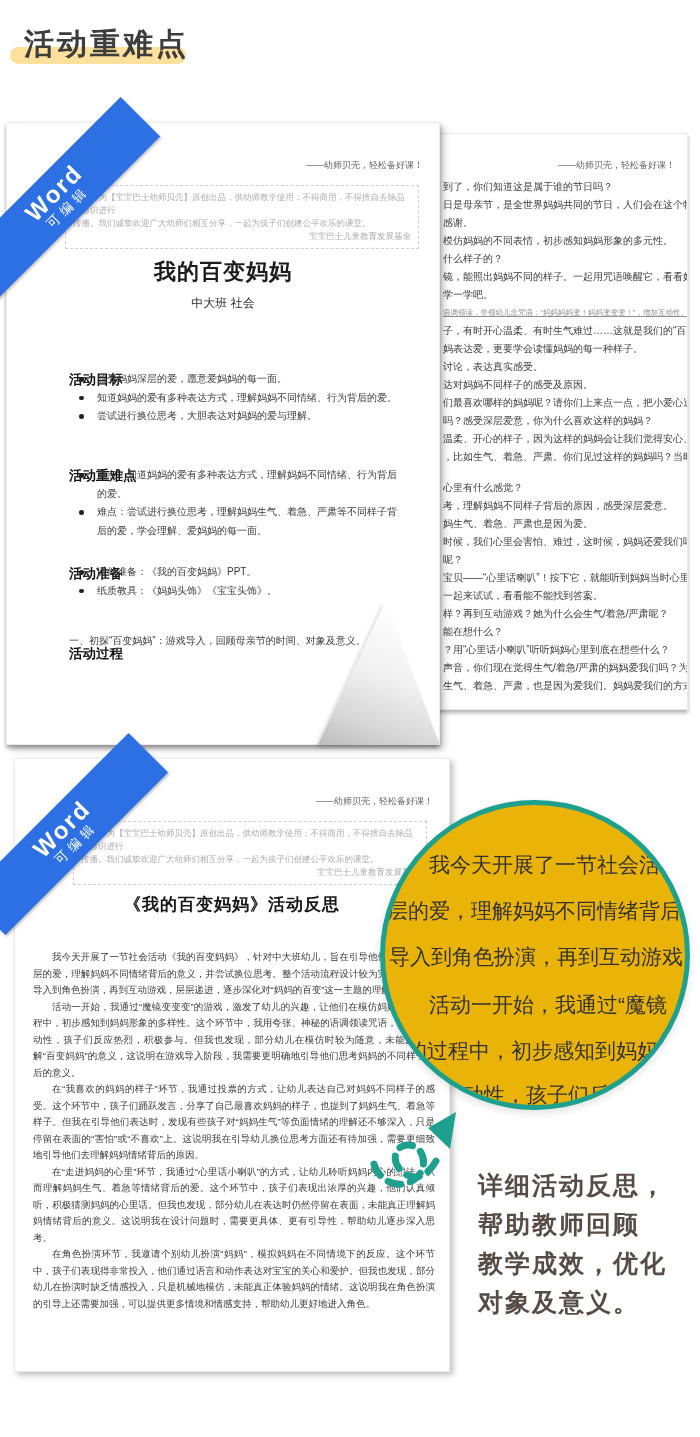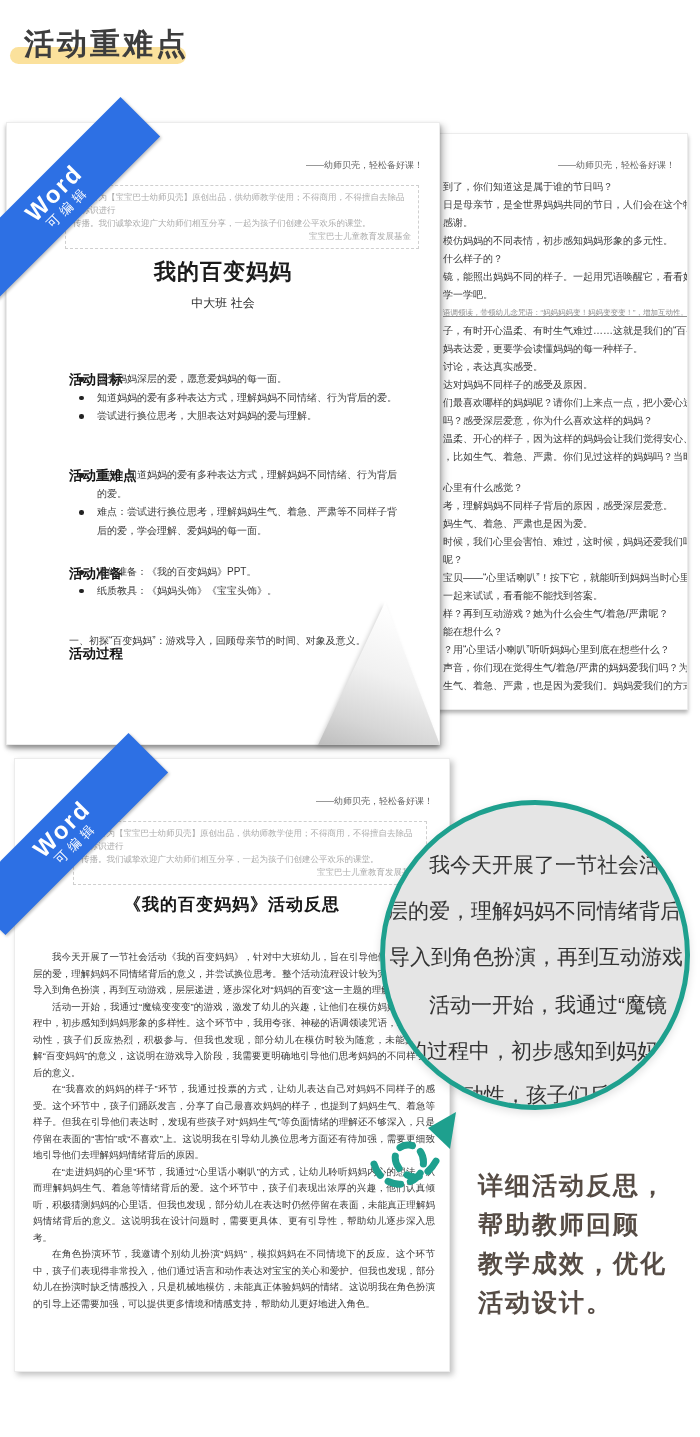--- a/index.html
+++ b/index.html
@@ -45,21 +45,21 @@
   .frags{position:absolute;top:44px;left:12px;right:0;}
   .frag{height:18px;line-height:18px;font-size:10px;white-space:nowrap;color:#3a3a3a;overflow:hidden;}
   .frag.small{font-size:7.5px;color:#8f8f8f;text-decoration:underline;}
   .frag-gap{height:13px;}
   
   .ref-title{position:absolute;top:134px;left:0;right:0;text-align:center;font-size:17px;font-weight:bold;color:#161616;letter-spacing:1px;}
   .ref-body{position:absolute;top:190px;left:18px;right:14px;font-size:9.5px;line-height:16.5px;text-align:justify;color:#383838;}
   .ref-body p{margin:0;text-indent:2em;}
   
   #magnifier{position:absolute;left:380px;top:800px;width:310px;height:310px;box-sizing:border-box;
-    border:5px solid #1ea08e;border-radius:50%;background:#e5e5e5;overflow:hidden;z-index:5;
+    border:5px solid #1ea08e;border-radius:50%;background:#eab308;overflow:hidden;z-index:5;
     box-shadow:0 3px 8px rgba(0,0,0,.12);}
   .mag-line{position:absolute;white-space:nowrap;font-size:21px;color:#333;}
   .ml0{top:46px;left:44px}.ml1{top:92px;left:2px}.ml2{top:138px;left:4px}
   .ml3{top:186px;left:44px}.ml4{top:232px;left:0}.ml5{top:276px;left:36px}
   
   #arrow{position:absolute;left:370px;top:1100px;width:115px;height:100px;z-index:6;}
   #caption{position:absolute;left:478px;top:1166px;font-size:25px;line-height:39px;font-weight:bold;
     letter-spacing:2px;color:#564c45;}
 </style>
 </head>
@@ -176,14 +176,14 @@
 
 <svg id="arrow" viewBox="0 0 115 100">
   <path d="M4,64 C10,84 32,90 46,78 C59,67 54,46 39,45 C25,44 19,62 34,73 C49,84 64,70 70,52" fill="none" stroke="#1ea08e" stroke-width="7" stroke-linecap="round" stroke-dasharray="13 10"></path>
   <polygon points="86,12 58,28 80,49" fill="#1ea08e"></polygon>
 </svg>
 
 <div id="caption">
   <div>详细活动反思，</div>
   <div>帮助教师回顾</div>
   <div>教学成效，优化</div>
-  <div>活动设计。</div>
+  <div>对象及意义。</div>
 </div>
 
 </body></html>

